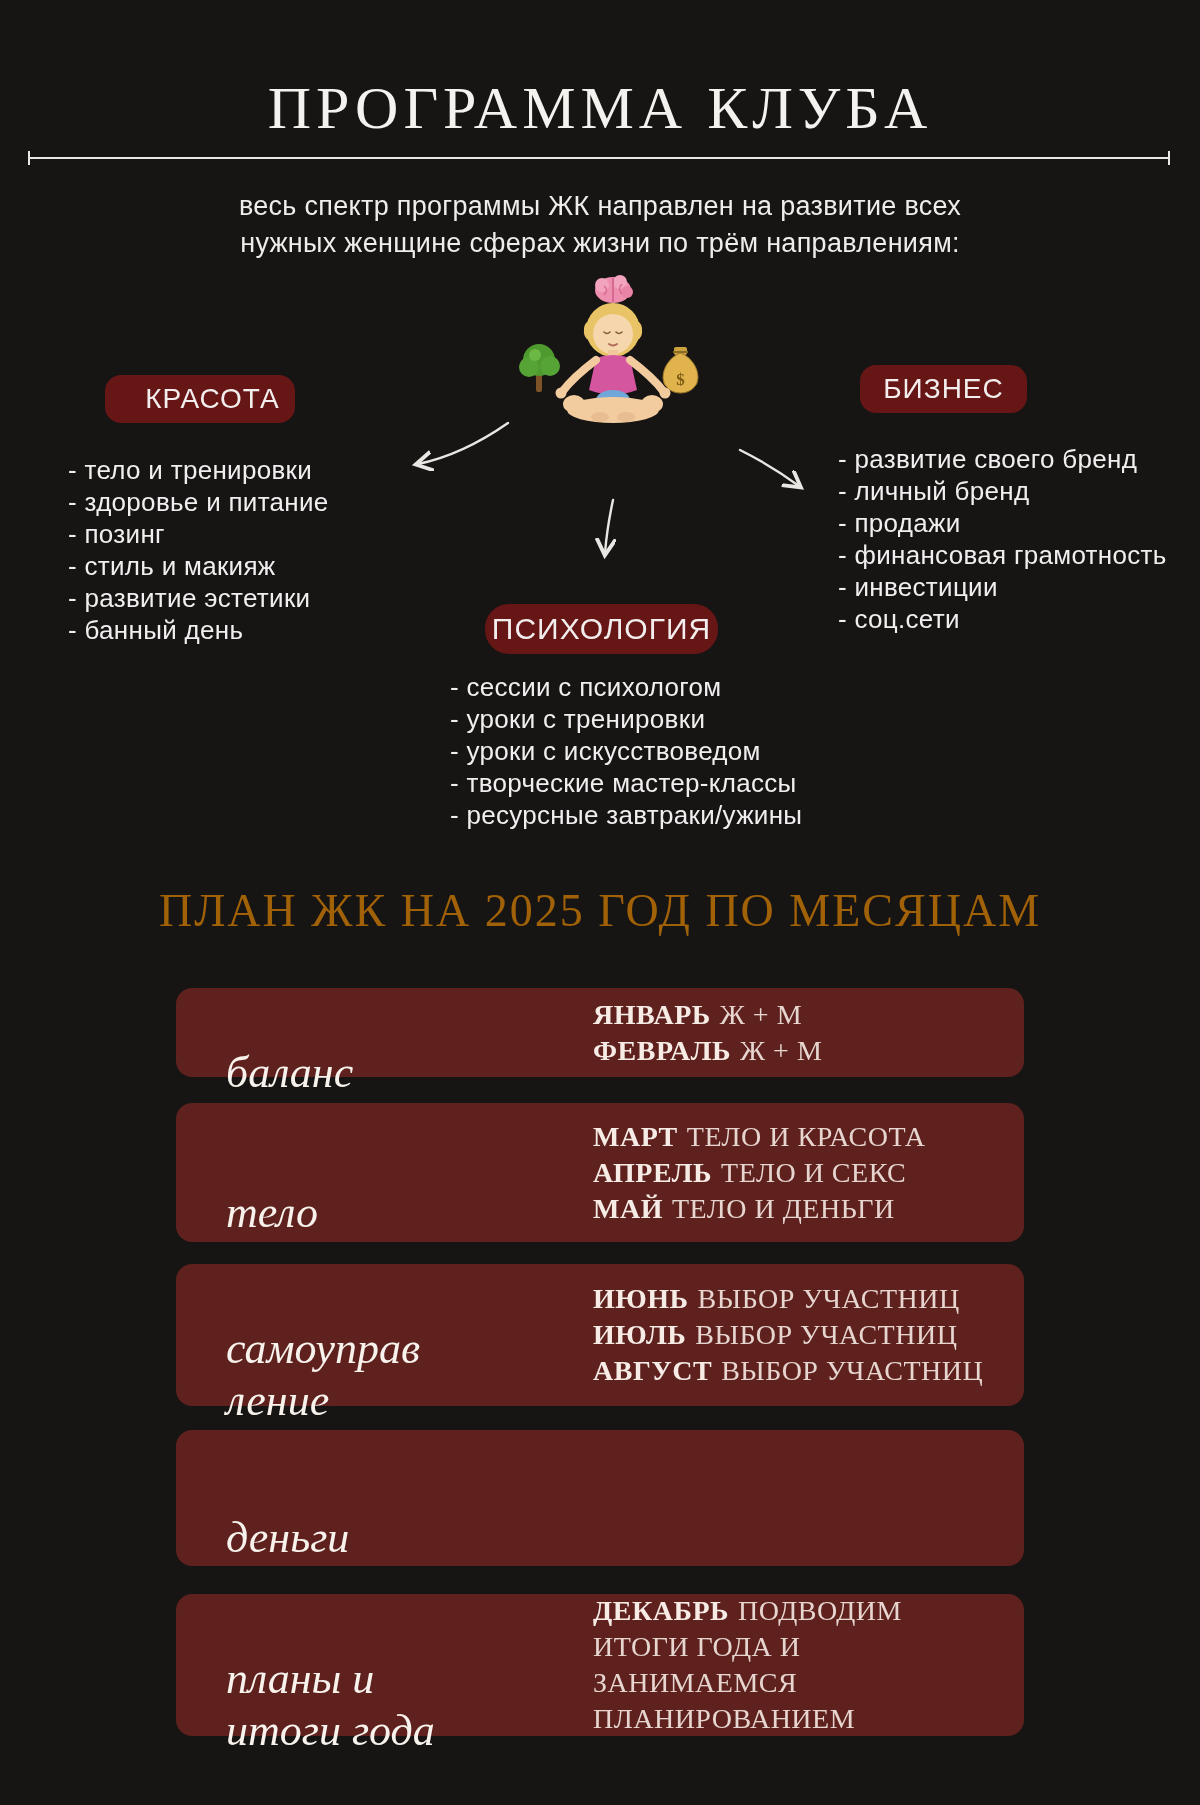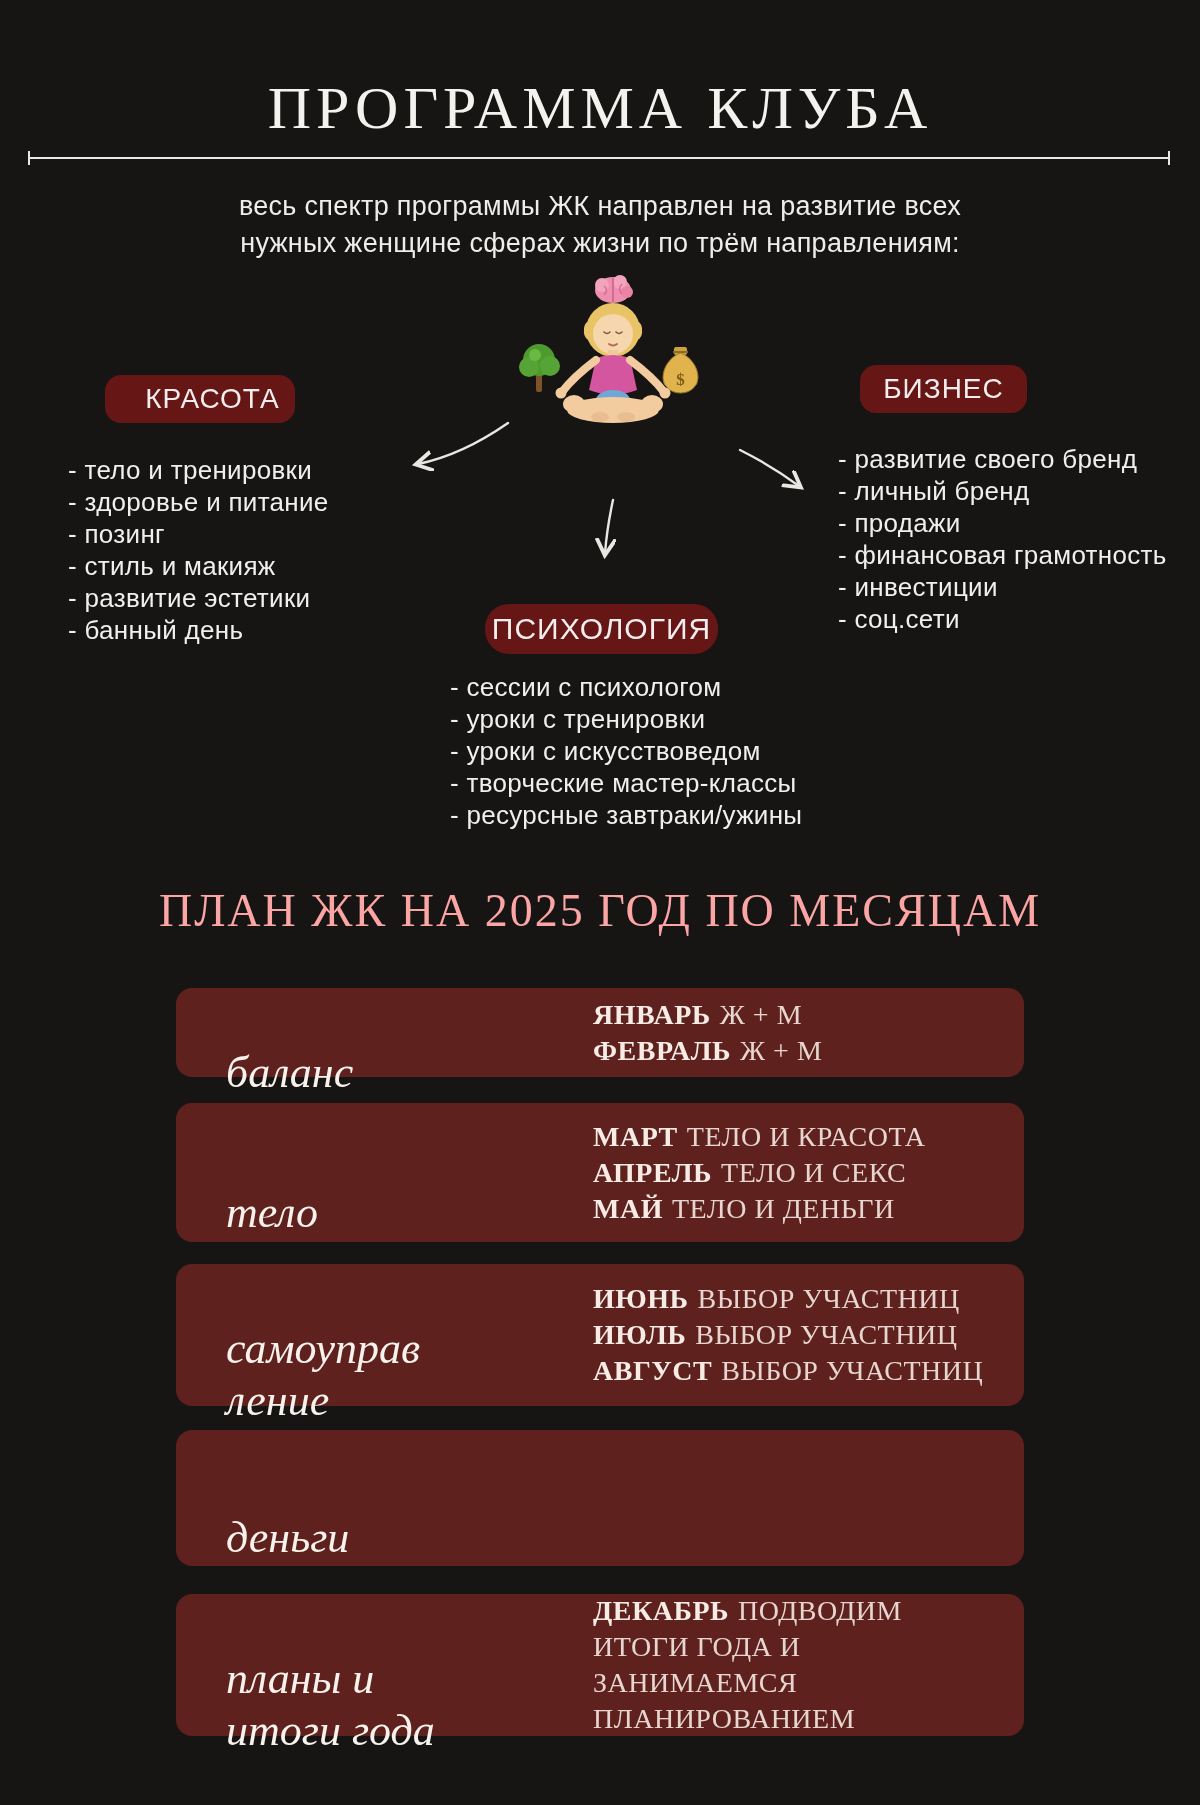--- a/index.html
+++ b/index.html
@@ -38,21 +38,21 @@
   .list-business{left:838px;top:443px;}
   .list-psychology{left:450px;top:671px;}
   .topic-list .li::before{content:"- ";}
   
   .figure-svg{position:absolute;left:508px;top:268px;}
   .arrows-svg{position:absolute;left:0;top:0;pointer-events:none;}
   
   .plan-title{
     position:absolute;top:884px;left:0;width:1200px;text-align:center;
     font-family:"Liberation Serif",serif;font-size:46px;font-weight:400;
-    letter-spacing:2px;color:#fca5a5;
+    letter-spacing:2px;color:#a16207;
   }
   .card{
     position:absolute;left:176px;width:848px;background:#5e211e;border-radius:16px;
   }
   .card-label{
     position:absolute;left:50px;top:50%;transform:translateY(-50%);
     font-family:"Liberation Serif",serif;font-style:italic;font-weight:400;
     font-size:44px;line-height:52px;color:#f8f2ec;white-space:pre-line;margin-top:40px;
   }
   .card-rows{

